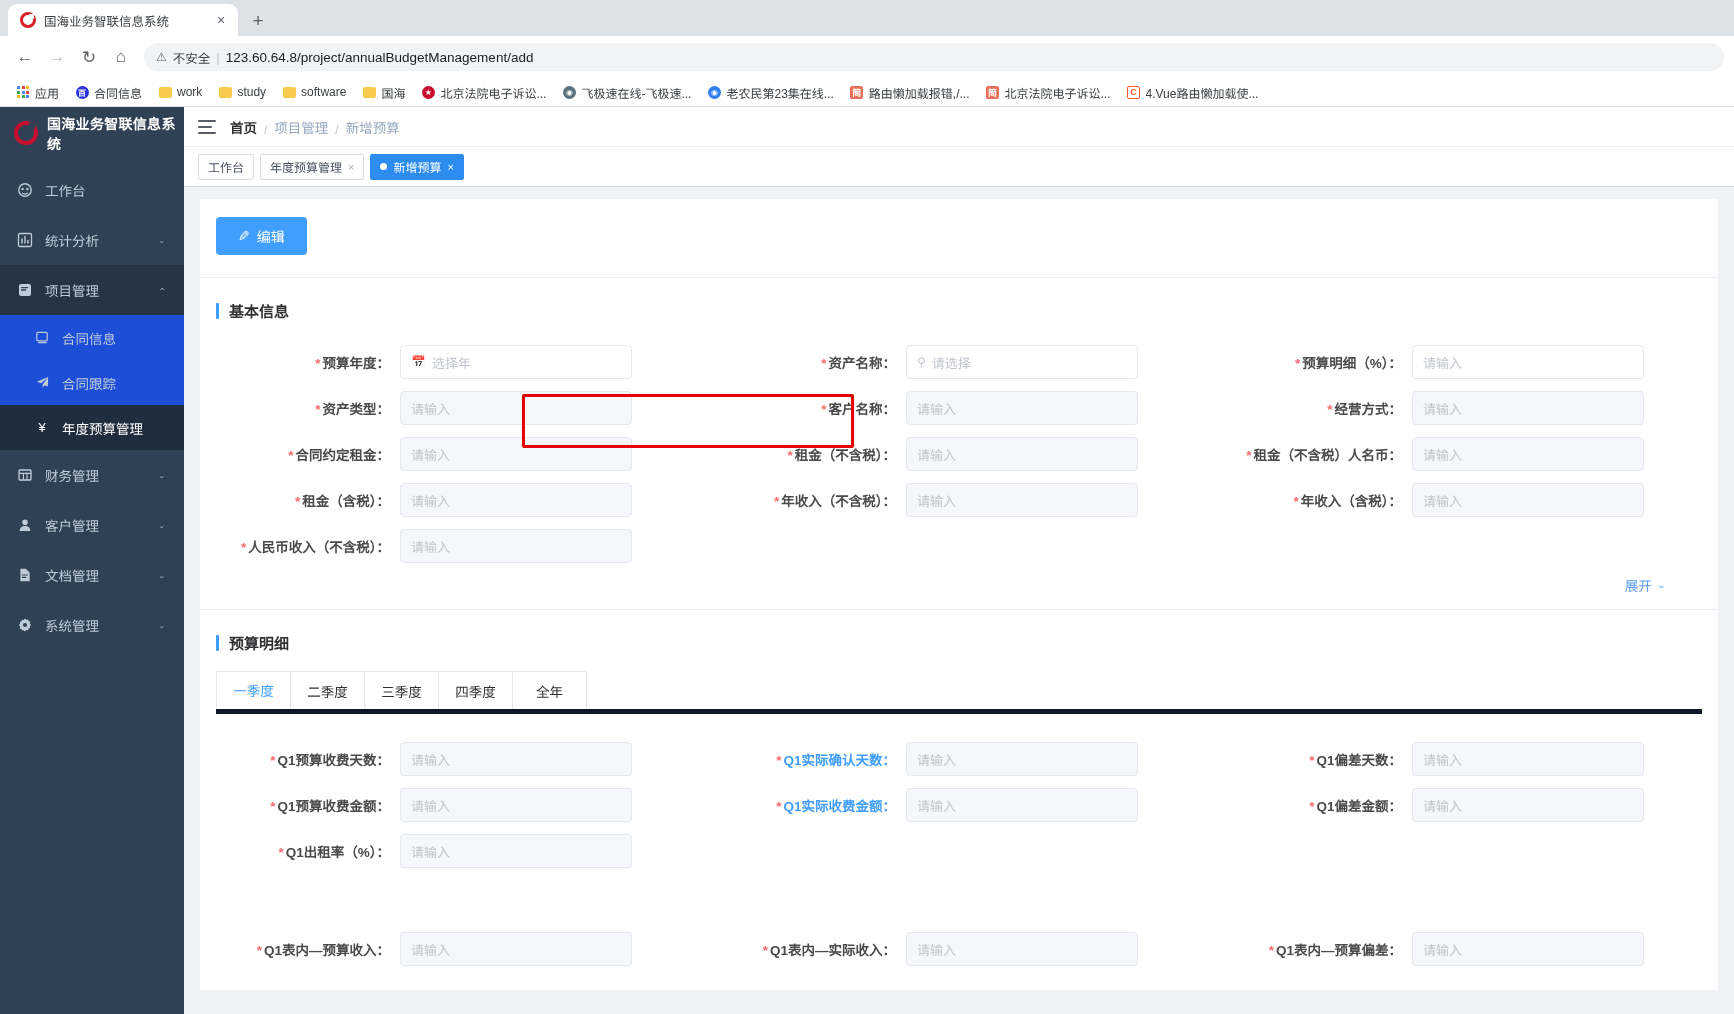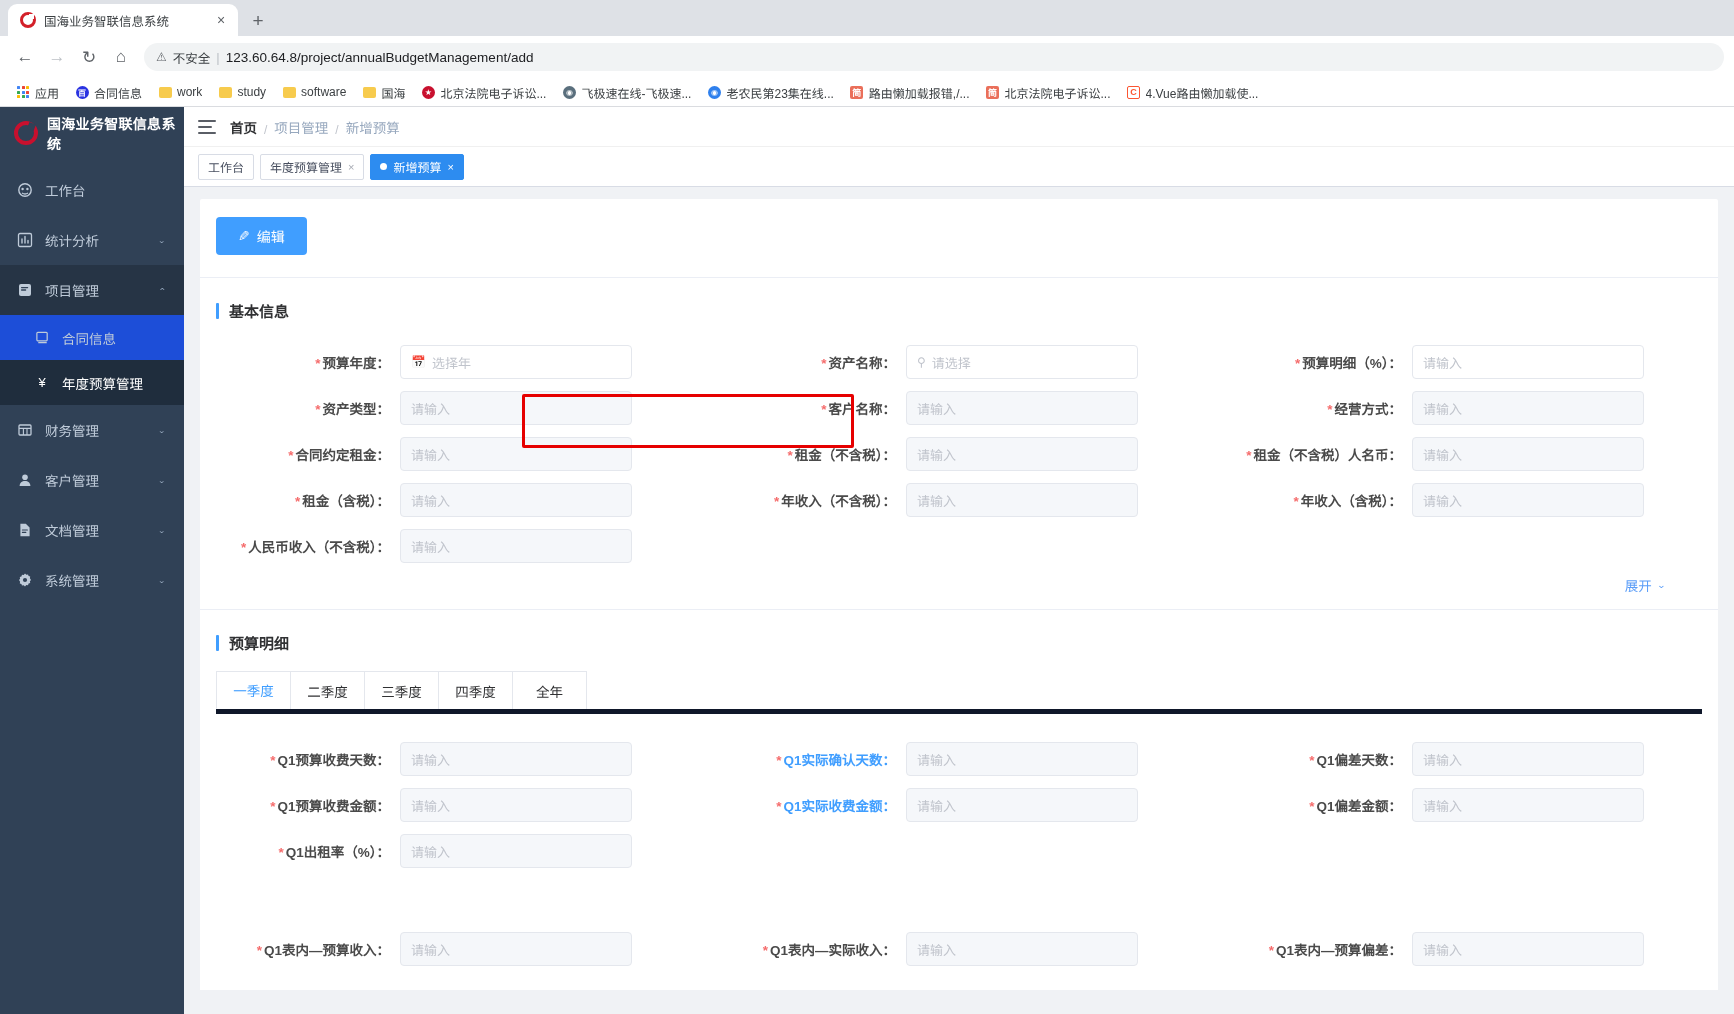--- a/index.html
+++ b/index.html
@@ -401,20 +401,28 @@
         <div class="submenu">
           <div class="s-item">
             <span class="s-ico">
               <svg width="15" height="15" viewBox="0 0 16 16">
                   <rect x="2" y="2.5" width="11" height="9" rx="1" fill="none" stroke="#bfcbd9" stroke-width="1.3"></rect>
                   <path d="M4 13.5h8" stroke="#bfcbd9" stroke-width="1.3" stroke-linecap="round"></path>
                 </svg>
             </span>
             <span>合同信息</span>
           </div>
+          <div class="s-item">
+            <span class="s-ico">
+              <svg width="15" height="15" viewBox="0 0 16 16">
+                  <path d="M14 2L2 7.2l4.6 1.6L13.4 3 8.2 10v3.6l2.1-2.6 3.4 1.3z" fill="#bfcbd9"></path>
+                </svg>
+            </span>
+            <span>合同跟踪</span>
+          </div>
           <div class="s-item active">
             <span class="s-ico">¥</span>
             <span>年度预算管理</span>
           </div>
         </div>
 
         <div class="m-item">
           <span class="m-ico">
             <svg width="16" height="16" viewBox="0 0 16 16">
                 <rect x="2" y="3" width="12" height="10" rx="1" fill="none" stroke="#bfcbd9" stroke-width="1.3"></rect>

